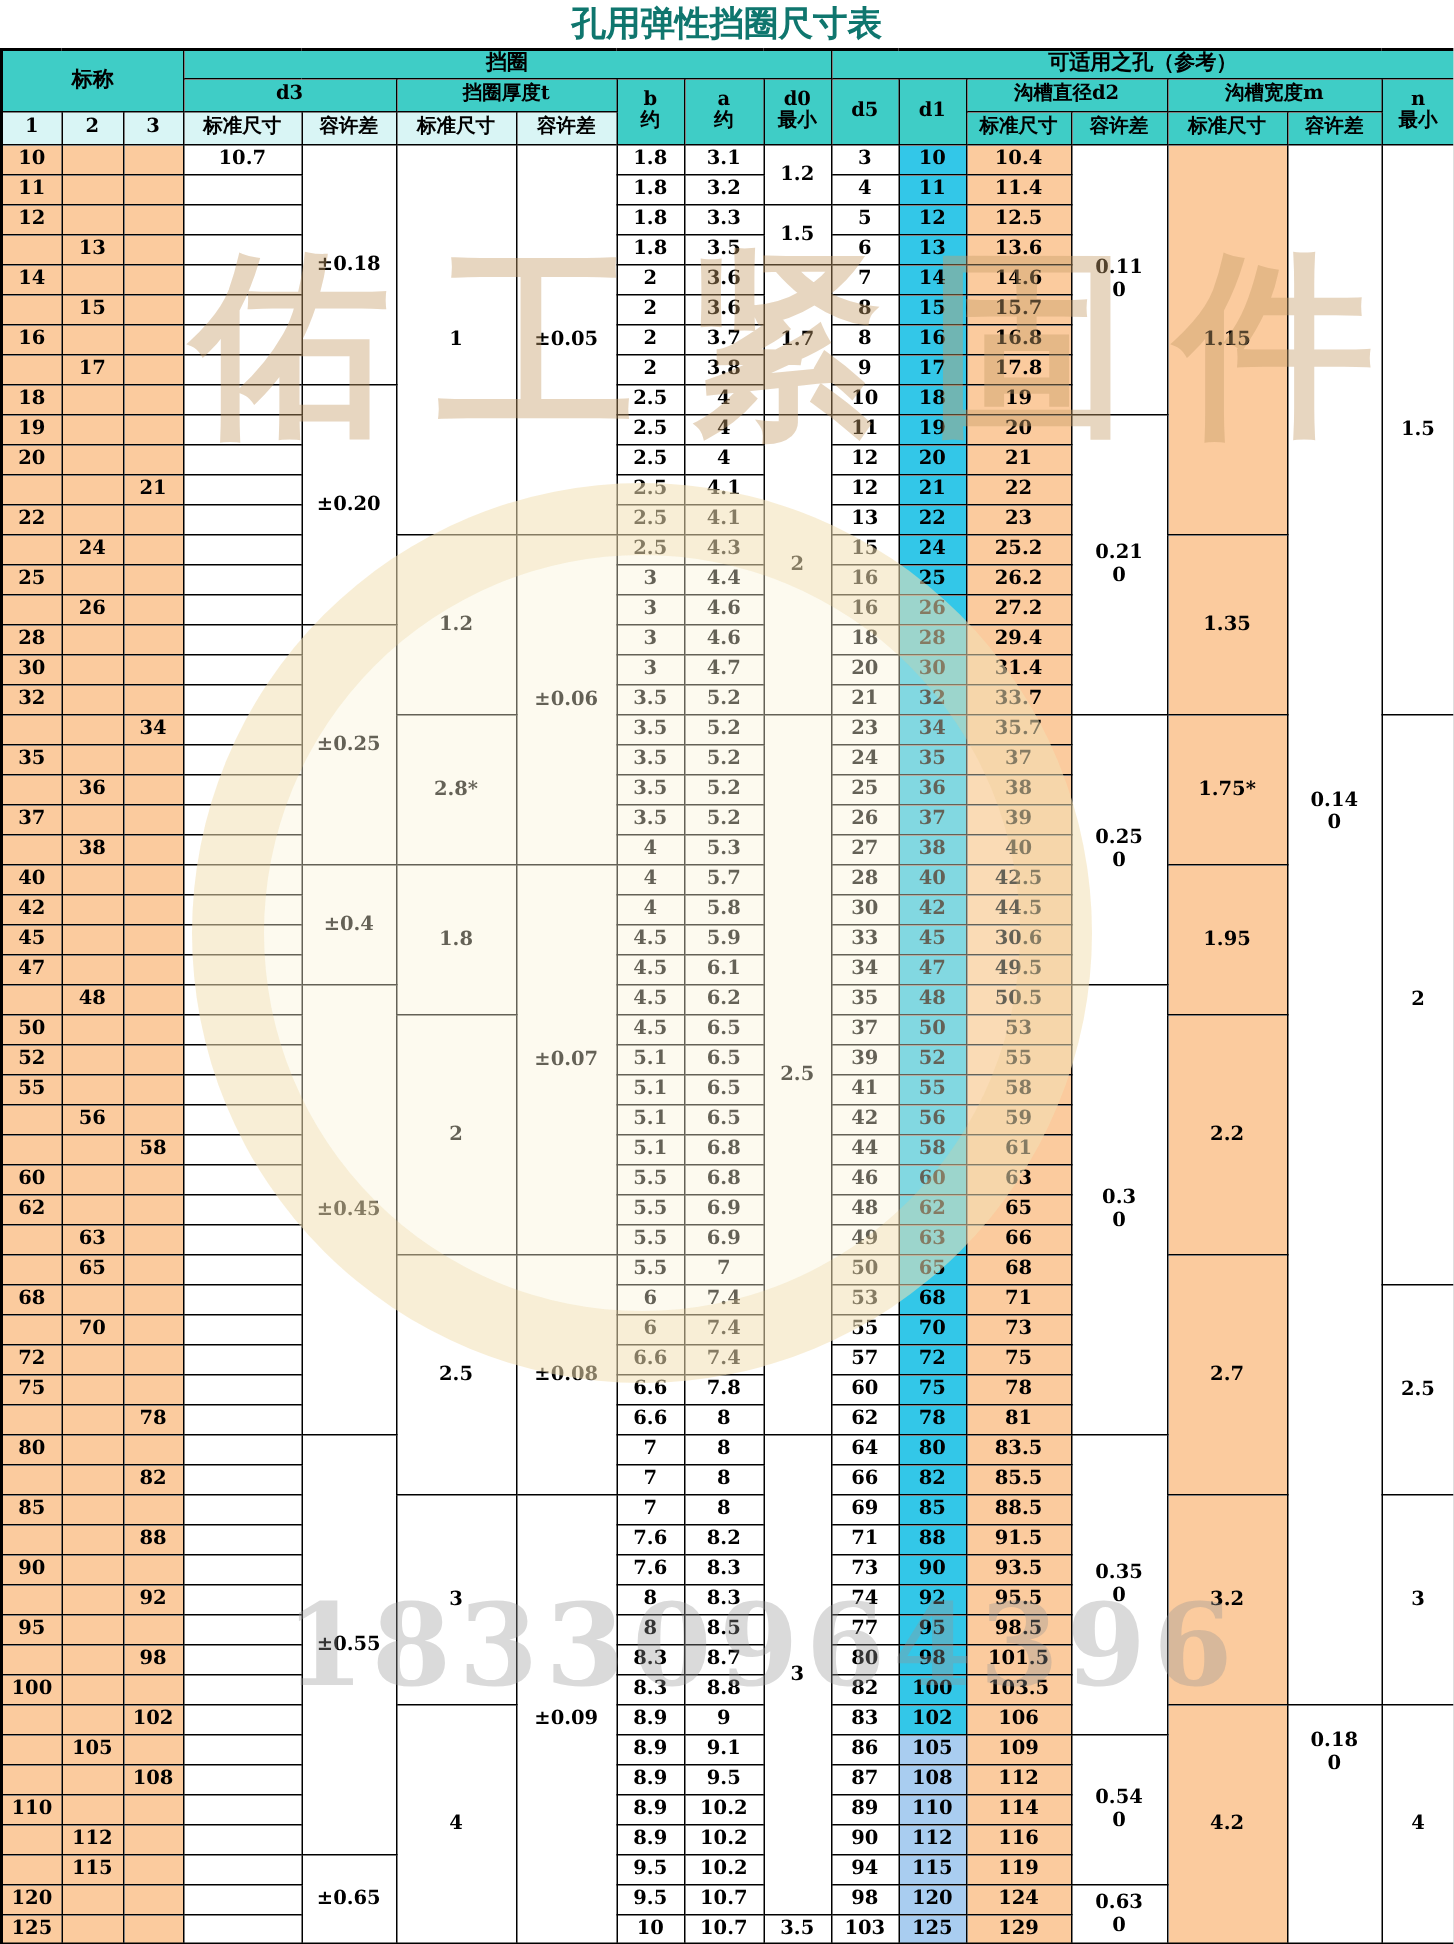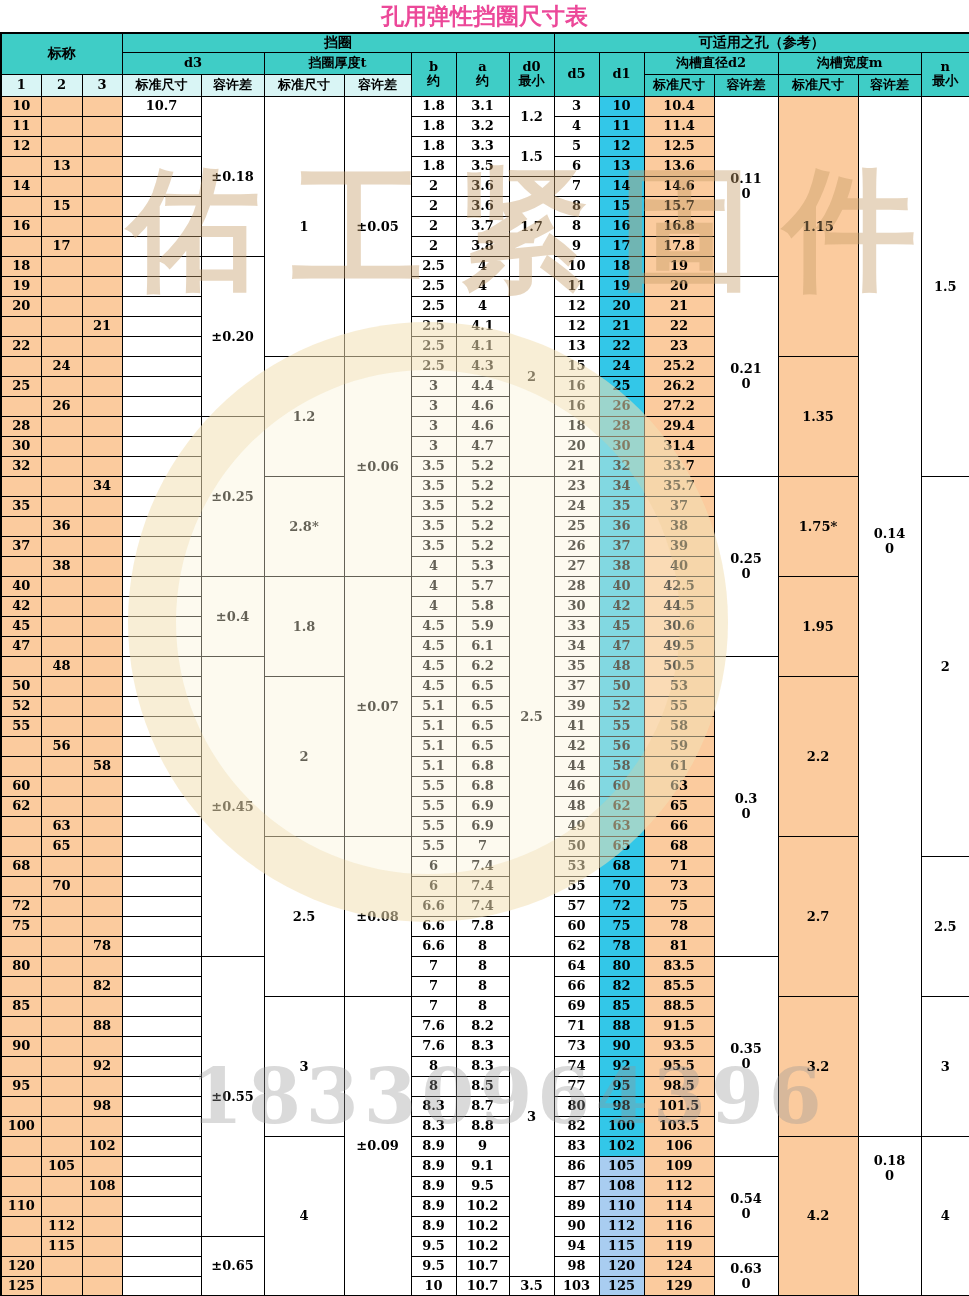--- a/index.html
+++ b/index.html
@@ -2,21 +2,21 @@
 <html style="--teal: #3fcdc6; --light: #d9f5f5; --peach: #fbcb9e; --cyan: #33c7e8; --lblue: #a9cdf0;"><head>
 <meta charset="utf-8">
 <style>
   :root{
     --teal:#3fcdc6; --light:#d9f5f5; --peach:#fbcb9e;
     --cyan:#33c7e8; --lblue:#a9cdf0; --tan:#c69e69; --gray:#9a9a9a;
   }
   html,body{margin:0;padding:0;background:#fff;}
   .sheet{position:relative;width:969px;height:1296px;background:#fff;overflow:hidden;
          font-family:"DejaVu Serif","Liberation Serif",serif;}
-  .title{height:32px;line-height:32px;text-align:center;font-size:23px;font-weight:bold;color:#ec4899;}
+  .title{height:32px;line-height:32px;text-align:center;font-size:23px;font-weight:bold;color:#0f766e;}
   table{border-collapse:collapse;table-layout:fixed;width:969px;border:2px solid #000;}
   th,td{border:1px solid #000;padding:0;margin:0;text-align:center;vertical-align:middle;
         font-weight:bold;font-size:13px;color:#000;overflow:hidden;line-height:1.1;}
   thead th{background:var(--teal);}
   thead tr.r1{height:19px;font-family:Liberation Serif, serif;} thead tr.r2{height:22px;} thead tr.r3{height:22px;}
   th.light{background:var(--light);}
   th.big{font-size:14px;}
   tbody tr{height:20px;}
   td.peach{background:var(--peach);}
   td.white{background:#fff;}

